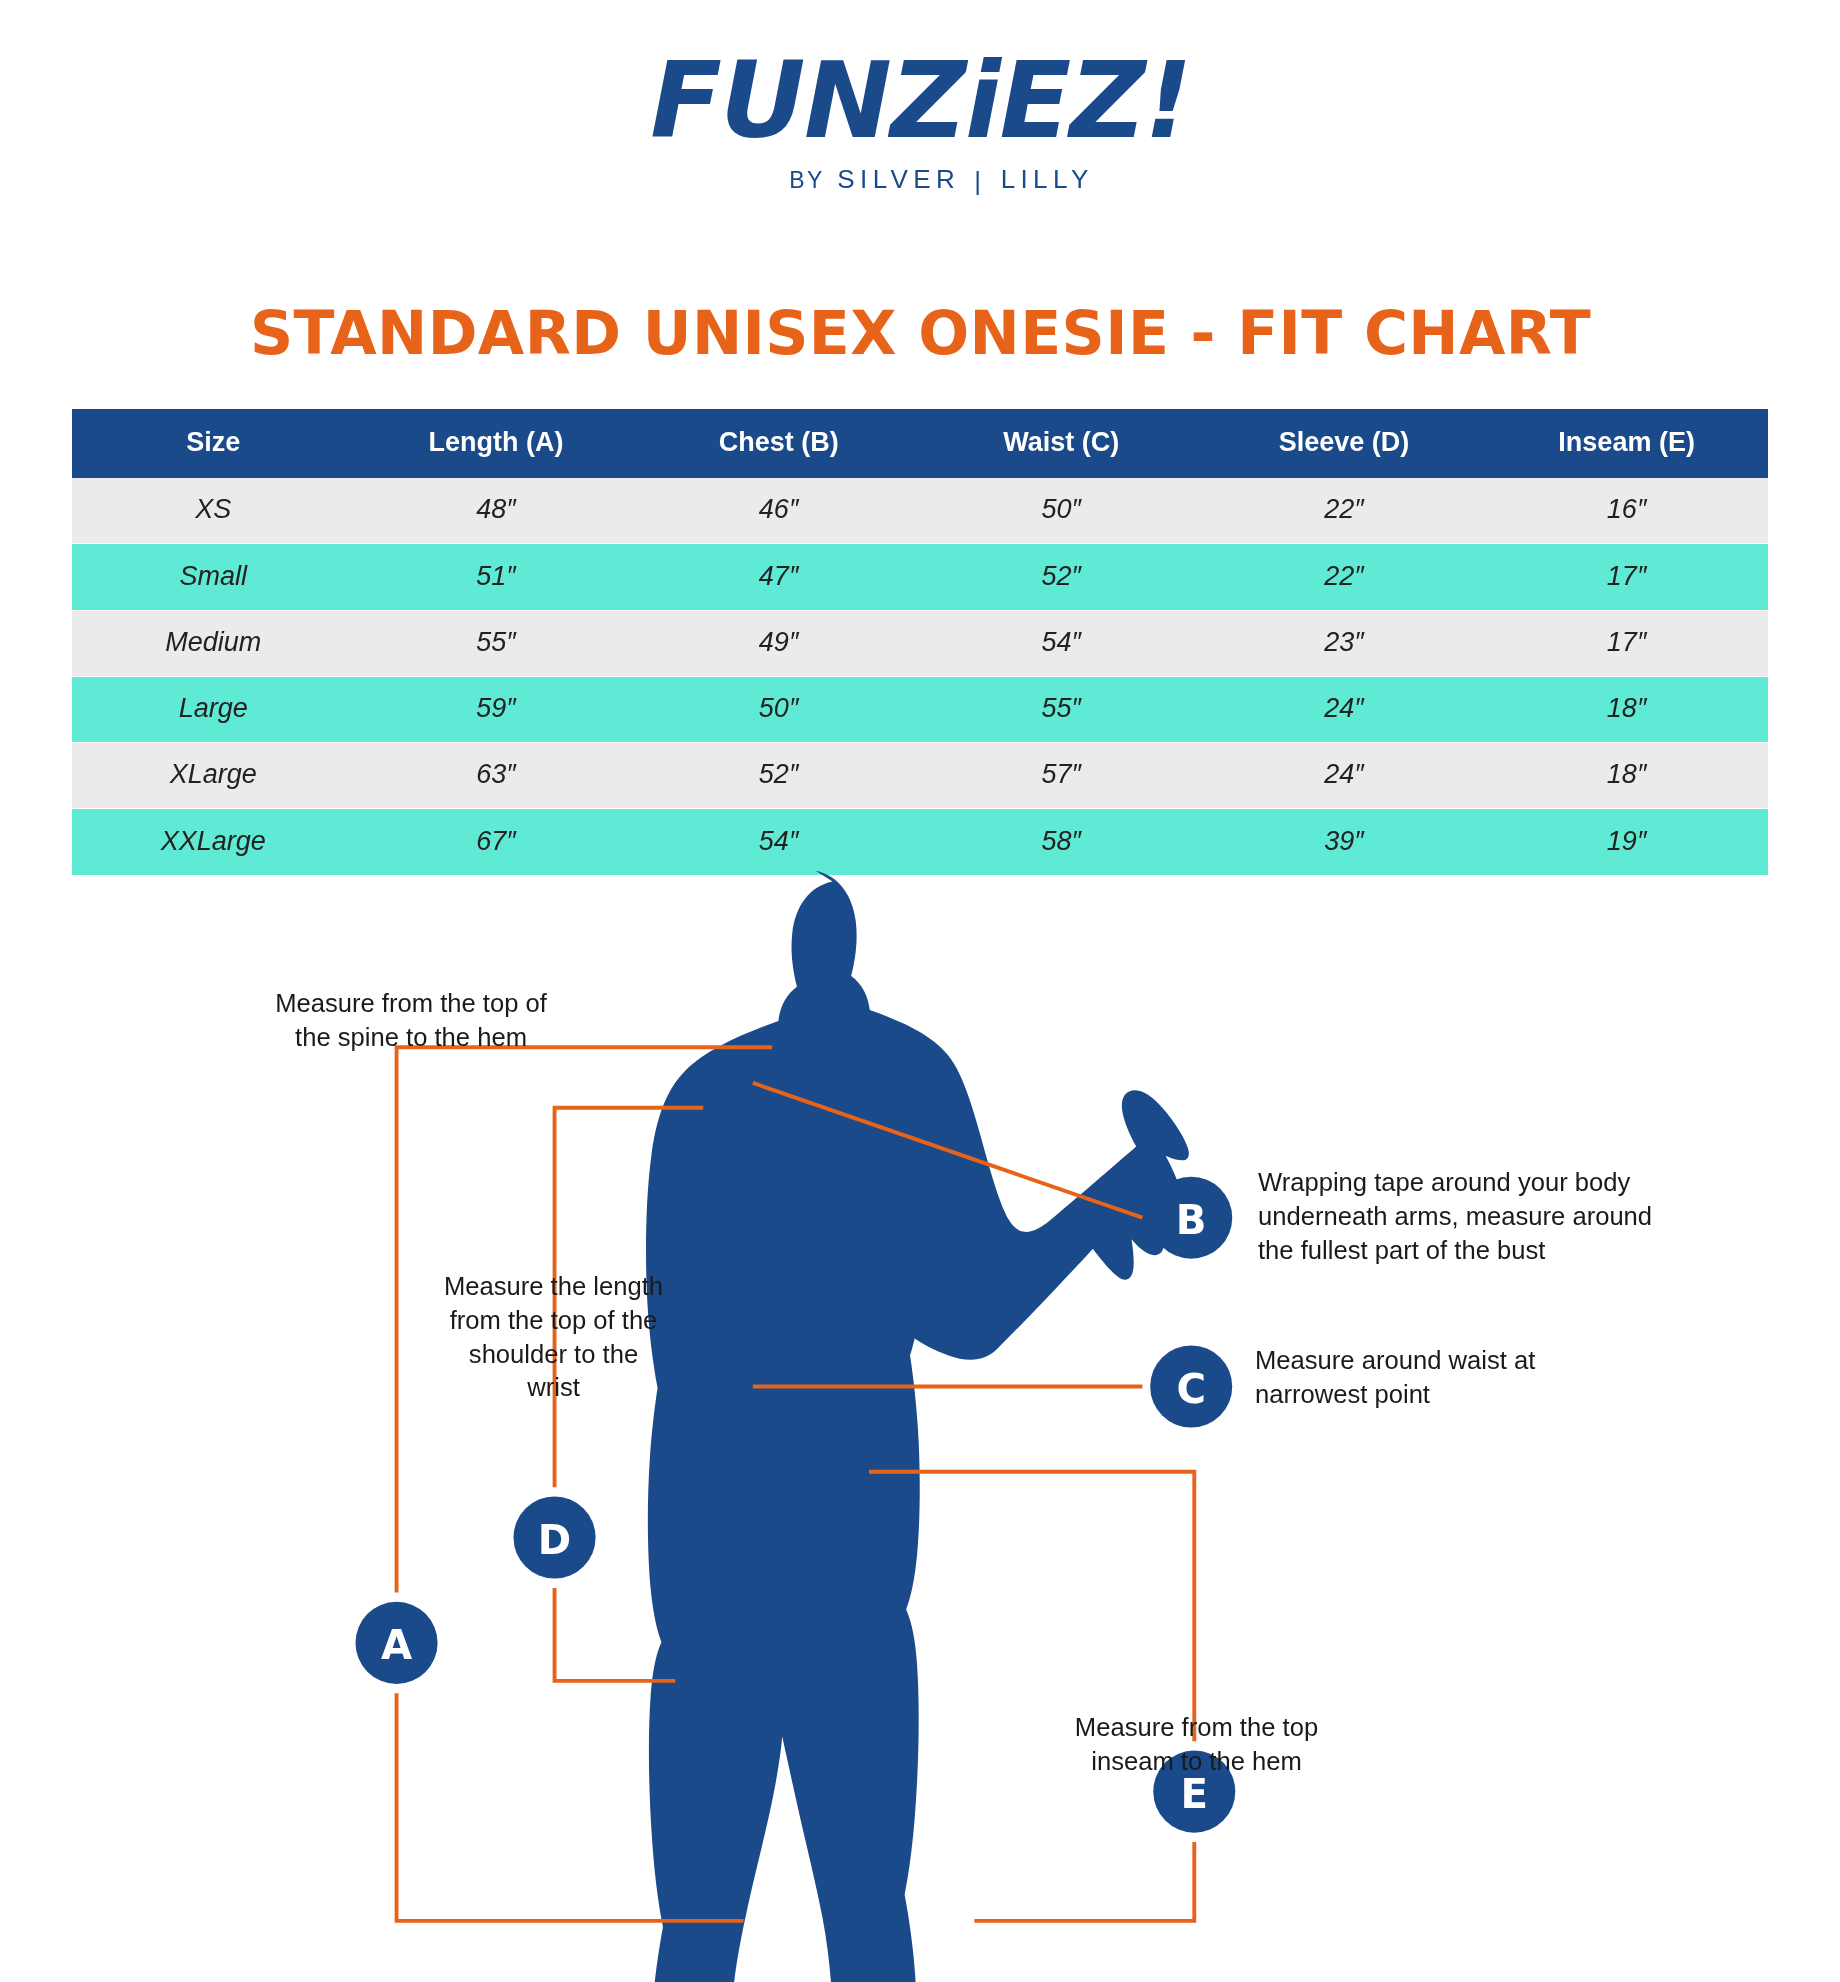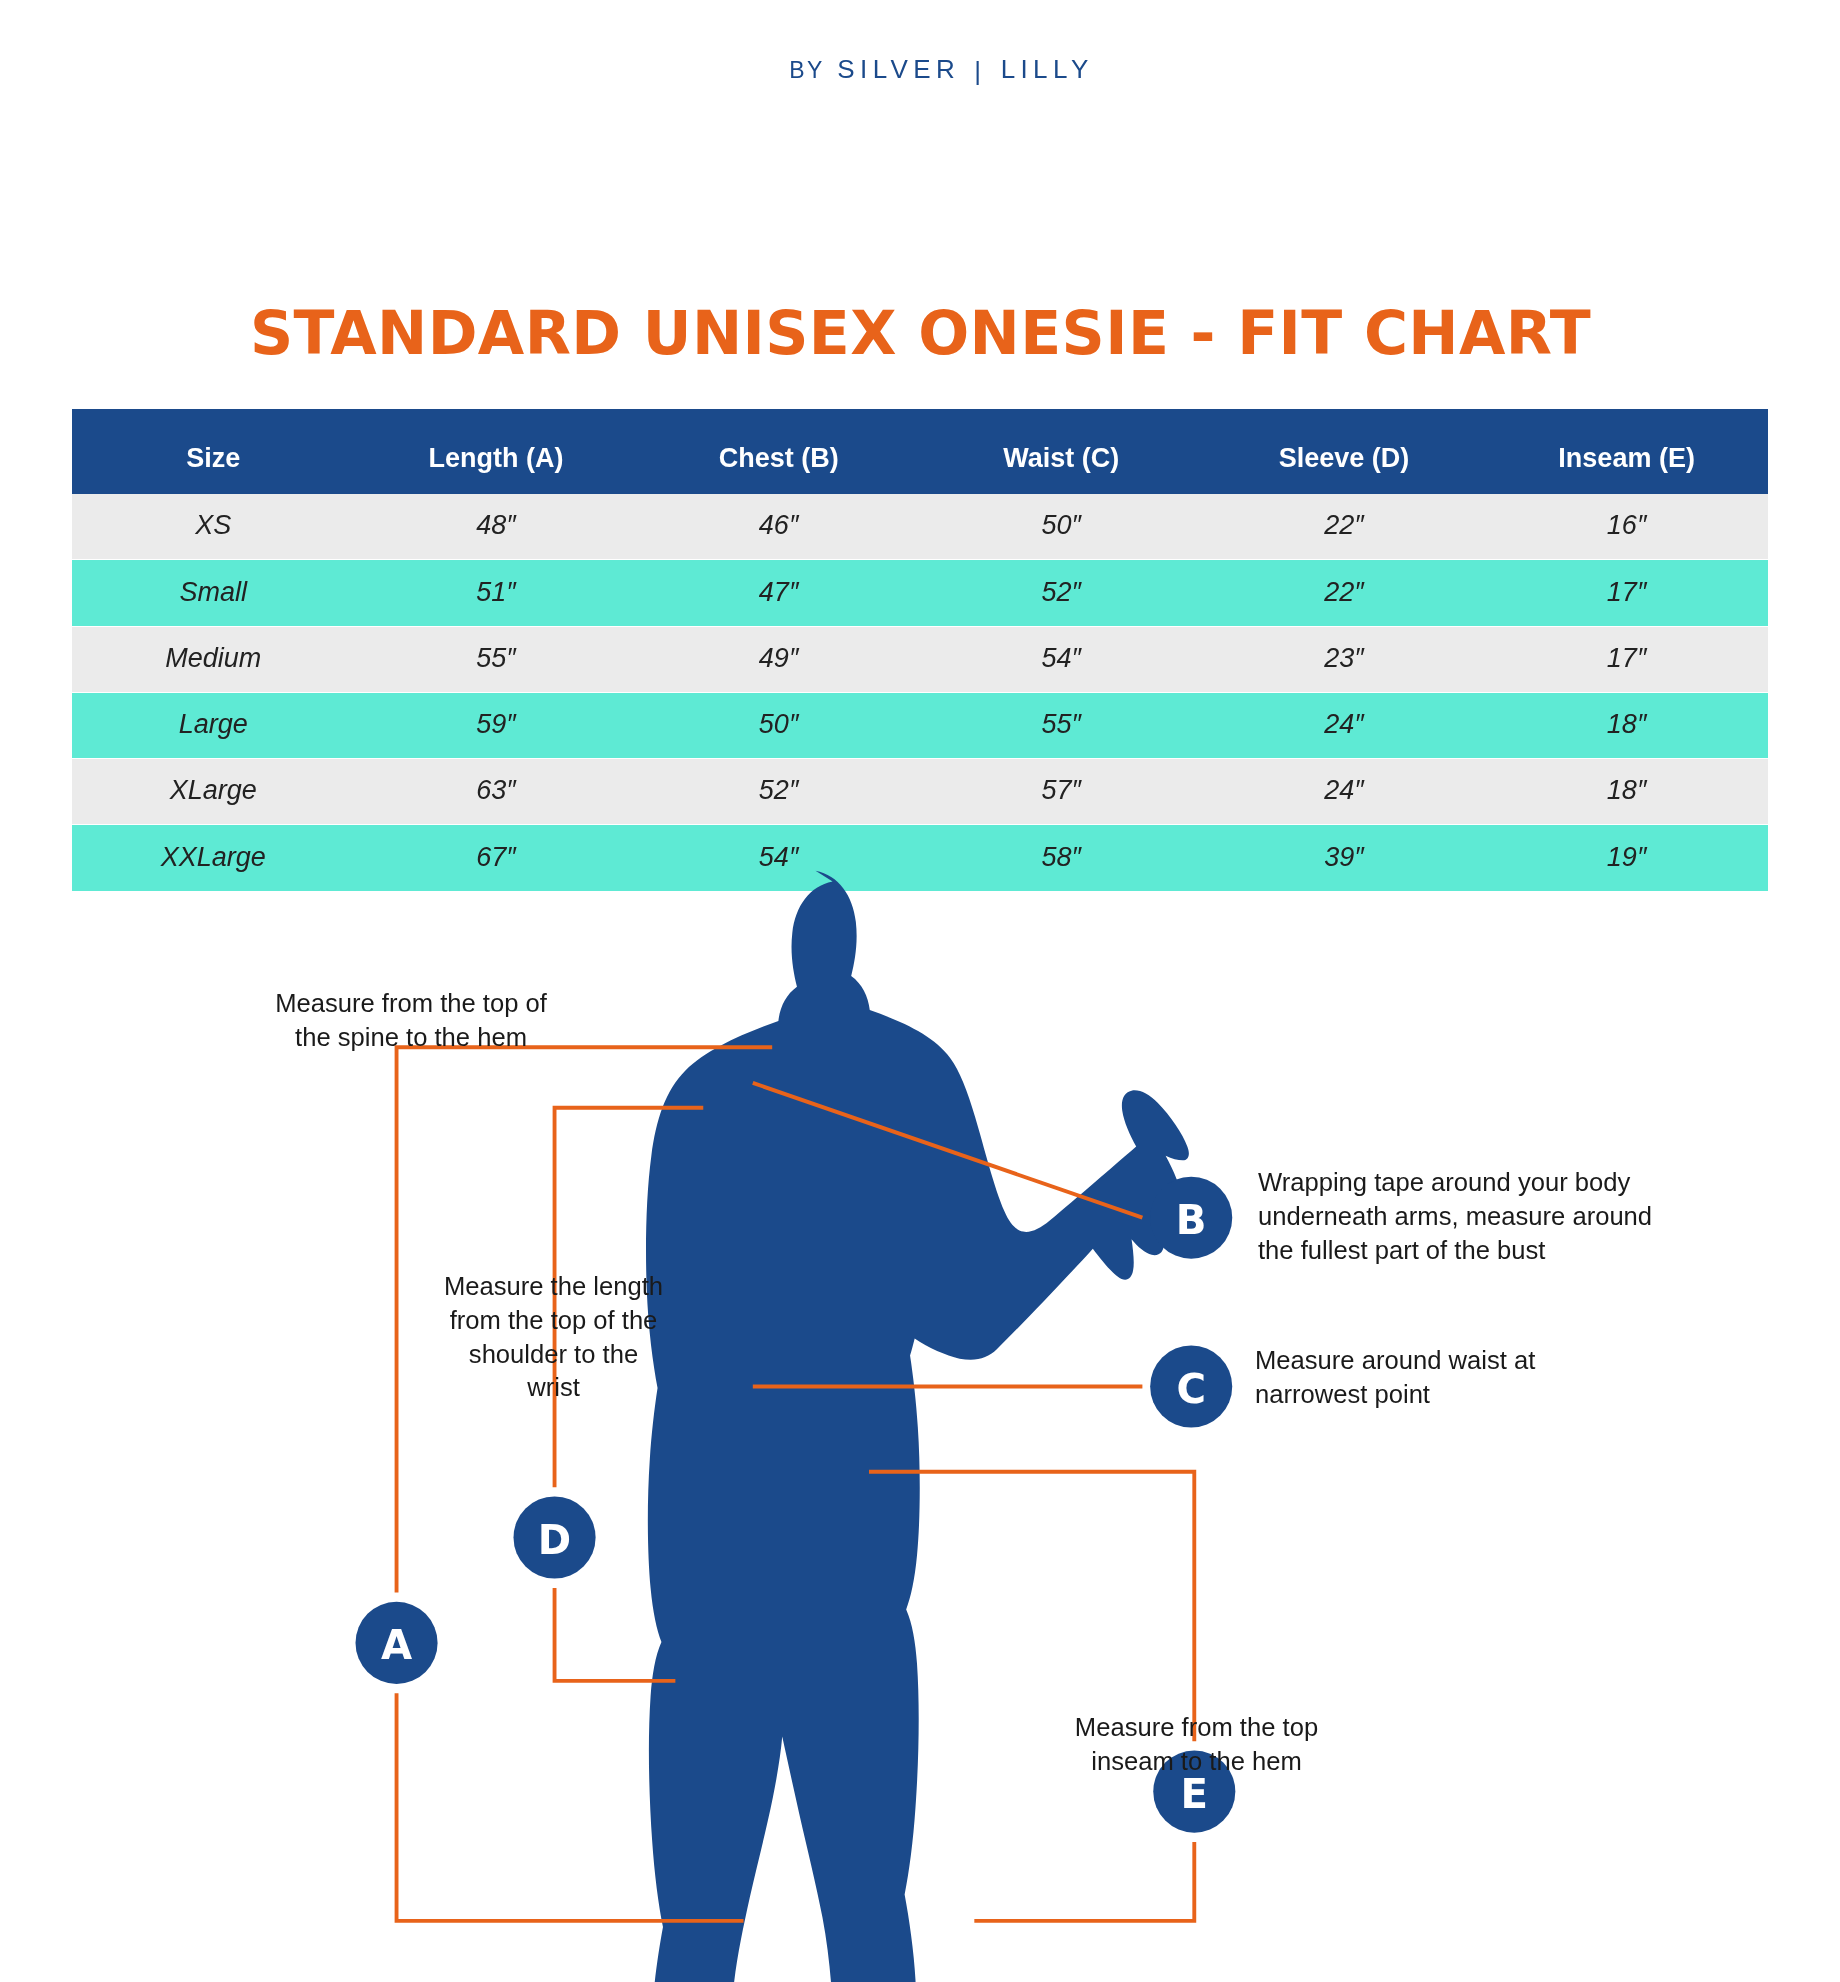--- a/index.html
+++ b/index.html
@@ -76,21 +76,21 @@
     left: 72px;
     width: 1696px;
     border-collapse: collapse;
     table-layout: fixed;
   }
   .fit-table thead th {
     background: #1b4a8b;
     color: #ffffff;
     font-size: 27px;
     font-weight: bold;
-    padding: 34px 0 20px 0;
+    padding: 18px 0 20px 0;
     text-align: center;
     font-family: "Liberation Sans", sans-serif;
   }
   .fit-table tbody td {
     font-size: 27px;
     color: #222222;
     text-align: center;
     padding: 16.3px 0 18px 0;
     border-bottom: 1.5px solid #ffffff;
     font-family: "Liberation Sans", sans-serif;
@@ -121,20 +121,21 @@
   .ct-b { left: 1258px; top: 1166px; width: 410px; text-align: left; }
   .ct-c { left: 1255px; top: 1344px; width: 325px; text-align: left; }
   .ct-e { left: 1061px; top: 1711px; width: 271px; text-align: center; }
 </style>
 </head>
 <body>
 
 <div class="page">
 
   <div class="logo-block">
+    <div class="logo-wordmark">FUNZiEZ!</div>
     <div class="logo-sub">
       <span class="by">BY</span>
       <span>SILVER</span>
       <span class="bar">|</span>
       <span>LILLY</span>
     </div>
   </div>
 
   <div class="chart-title">STANDARD UNISEX ONESIE - FIT CHART</div>
 

